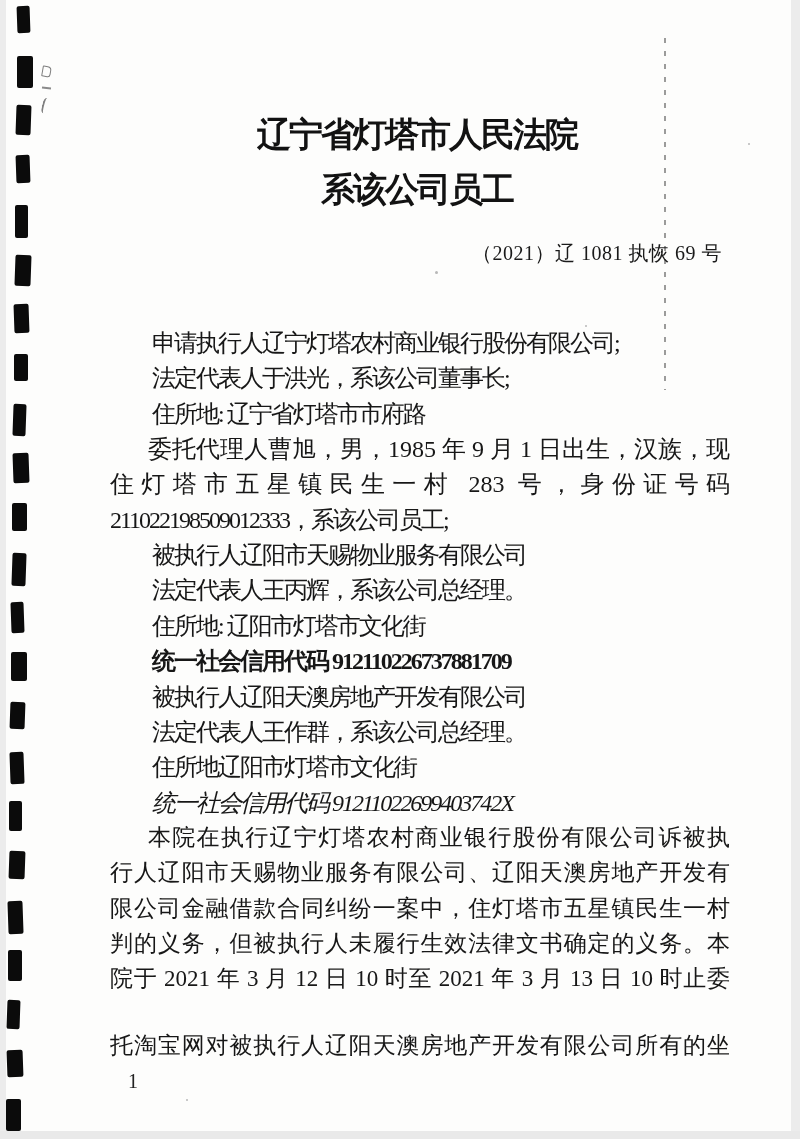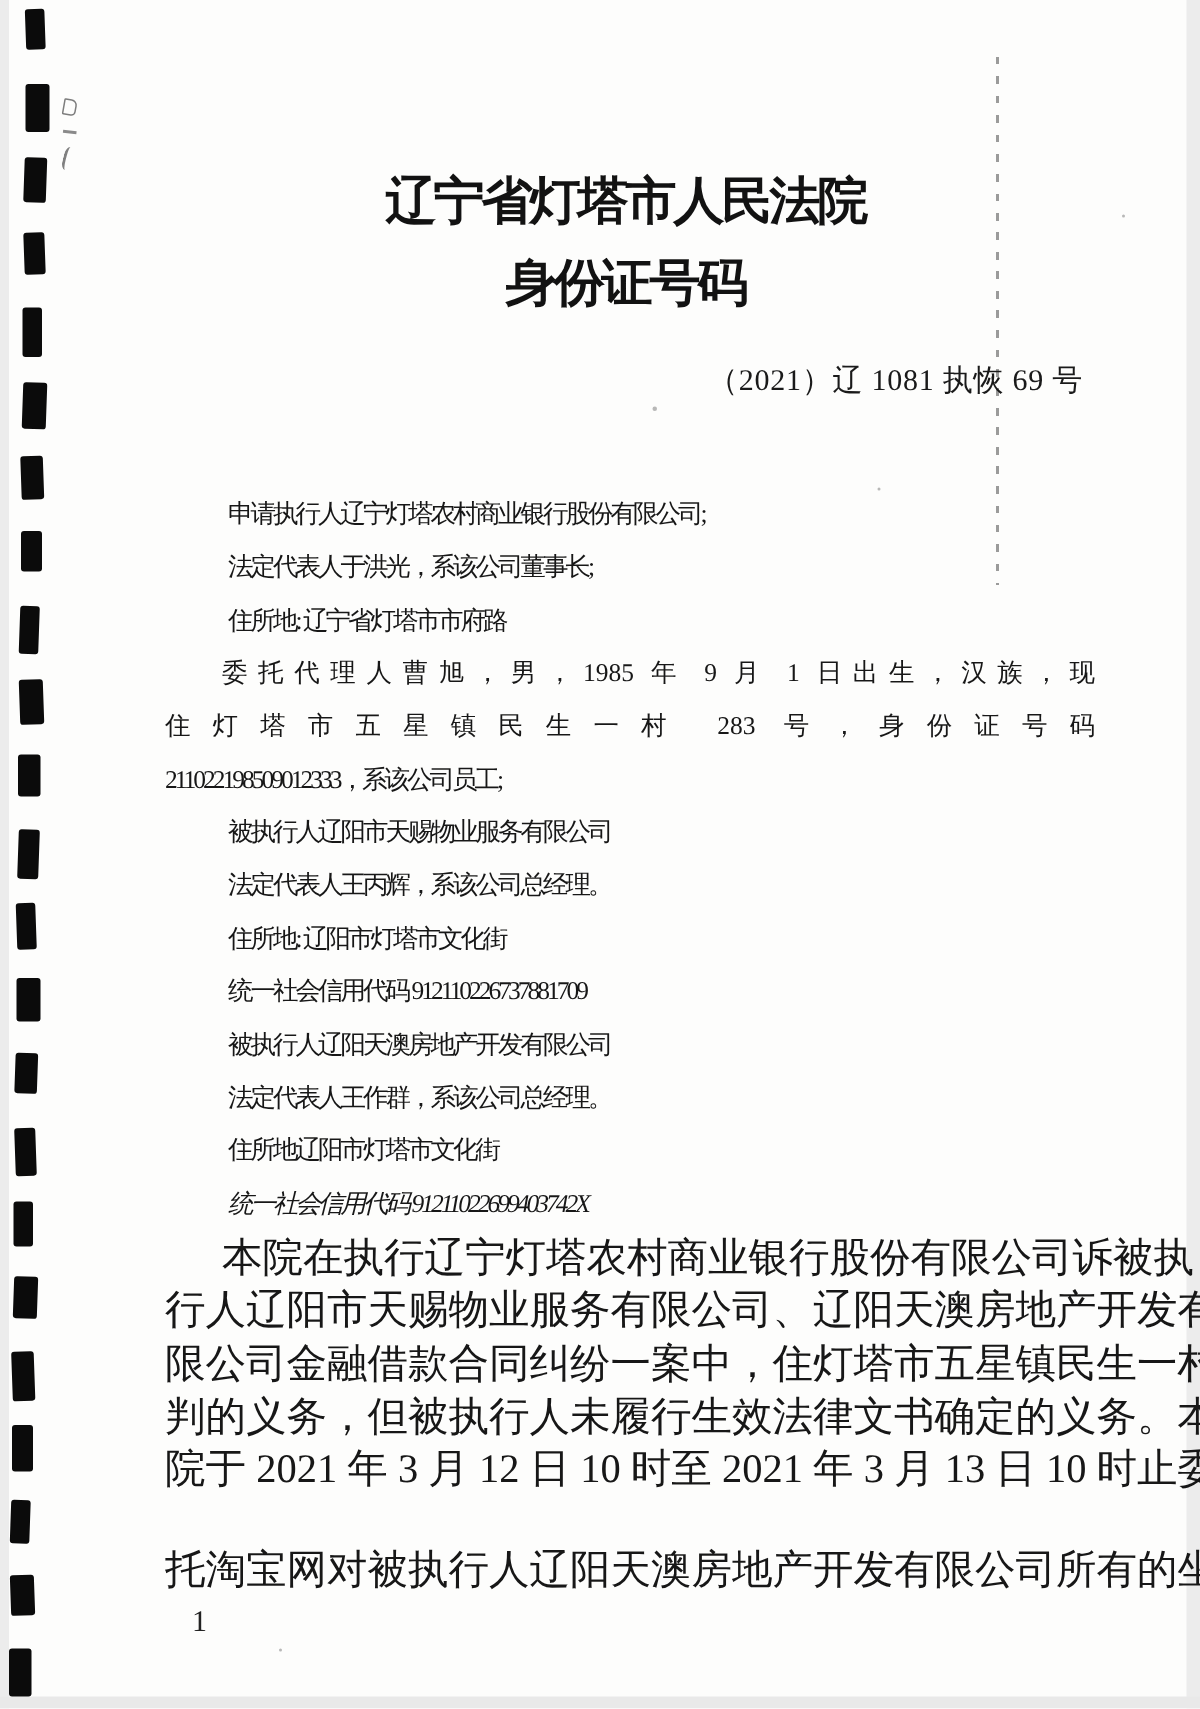--- a/index.html
+++ b/index.html
@@ -44,22 +44,22 @@
   #court-name { top:116px; }
   #document-type { top:171px; }
 
   #case-number {
     position:absolute; top:240px; left:110px; width:612px; text-align:right;
     font-size:20px; letter-spacing:.5px; color:#1a1a1a; white-space:pre;
   }
 
   
   .line { position:absolute; color:#171717; white-space:pre; line-height:26px; }
-  .party { font-size:17px; letter-spacing:-2px; }
-  .para  { font-size:27px; letter-spacing:0; }
+  .party { font-size:24px; letter-spacing:-2px; }
+  .para  { font-size:23px; letter-spacing:0; }
   .v-indent { left:152px; }
   .v-flush  { left:110px; }
   .v-indent-justify { left:148px; width:582px; text-align:justify; text-align-last:justify; letter-spacing:0; }
   .v-flush-justify  { left:110px; width:620px; text-align:justify; text-align-last:justify; letter-spacing:0; }
   .v-para-indent-justify { left:148px; width:582px; text-align:justify; text-align-last:justify; }
   .v-para-justify        { left:110px; width:620px; text-align:justify; text-align-last:justify; }
 
   #page-number { position:absolute; top:1070px; left:128px; font-size:20px; color:#222; }
 </style>
 </head>
@@ -102,34 +102,34 @@
   <div class="sc sc2"></div>
   <div class="sc sc3"></div>
 </div>
 
 <div class="speck" style="left:435px; top:271px;"></div>
 <div class="speck" style="left:748px; top:143px; width:2px; height:2px;"></div>
 <div class="speck" style="left:585px; top:325px; width:2px; height:2px;"></div>
 <div class="speck" style="left:186px; top:1099px; width:2px; height:2px;"></div>
 
 <div id="court-name">辽宁省灯塔市人民法院</div>
-<div id="document-type">身份证号码</div>
+<div id="document-type">系该公司员工</div>
 <div id="case-number">（2021）辽 1081 执恢 69 号</div>
 
 <div id="body-lines">
     <div class="line party v-indent" style="top: 330px;">申请执行人辽宁灯塔农村商业银行股份有限公司;</div>
     <div class="line party v-indent" style="top: 365px;">法定代表人于洪光，系该公司董事长;</div>
     <div class="line party v-indent" style="top: 401px;">住所地: 辽宁省灯塔市市府路</div>
     <div class="line party v-indent-justify" style="top: 436px;">委托代理人曹旭，男，1985 年 9 月 1 日出生，汉族，现</div>
     <div class="line party v-flush-justify" style="top: 471px;">住灯塔市五星镇民生一村 283 号，身份证号码</div>
     <div class="line party v-flush" style="top: 507px;">211022198509012333，系该公司员工;</div>
     <div class="line party v-indent" style="top: 542px;">被执行人辽阳市天赐物业服务有限公司</div>
     <div class="line party v-indent" style="top: 577px;">法定代表人王丙辉，系该公司总经理。</div>
     <div class="line party v-indent" style="top: 613px;">住所地: 辽阳市灯塔市文化街</div>
-    <div class="line party v-indent" style="top: 648px;">统一社会信用代码 912110226737881709</div>
+    <div class="line party v-indent" style="top: 648px; font-weight: bold;">统一社会信用代码 912110226737881709</div>
     <div class="line party v-indent" style="top: 684px;">被执行人辽阳天澳房地产开发有限公司</div>
     <div class="line party v-indent" style="top: 719px;">法定代表人王作群，系该公司总经理。</div>
     <div class="line party v-indent" style="top: 754px;">住所地辽阳市灯塔市文化街</div>
     <div class="line party v-indent" style="top: 790px; font-style: italic;">统一社会信用代码 91211022699403742X</div>
     <div class="line para v-para-indent-justify" style="top: 825px;">本院在执行辽宁灯塔农村商业银行股份有限公司诉被执</div>
     <div class="line para v-para-justify" style="top: 860px;">行人辽阳市天赐物业服务有限公司、辽阳天澳房地产开发有</div>
     <div class="line para v-para-justify" style="top: 896px;">限公司金融借款合同纠纷一案中，住灯塔市五星镇民生一村</div>
     <div class="line para v-para-justify" style="top: 931px;">判的义务，但被执行人未履行生效法律文书确定的义务。本</div>
     <div class="line para v-para-justify" style="top: 966px;">院于 2021 年 3 月 12 日 10 时至 2021 年 3 月 13 日 10 时止委</div>
     <div class="line para v-para-justify" style="top: 1002px; margin-top: 31px;">托淘宝网对被执行人辽阳天澳房地产开发有限公司所有的坐</div>

